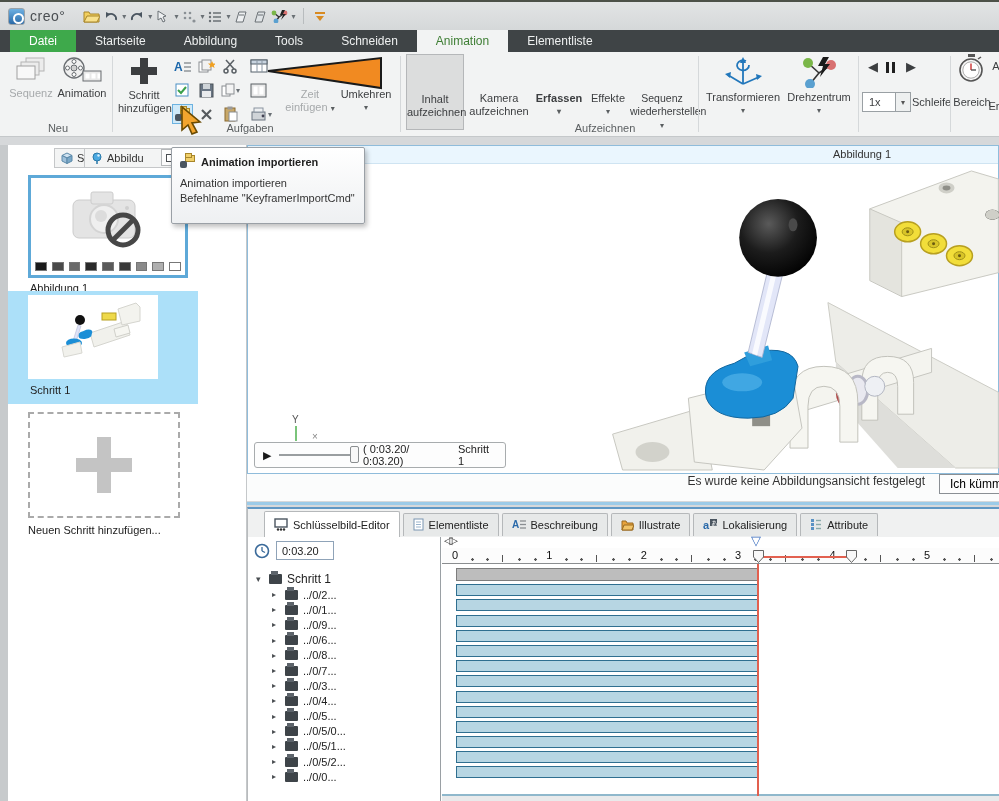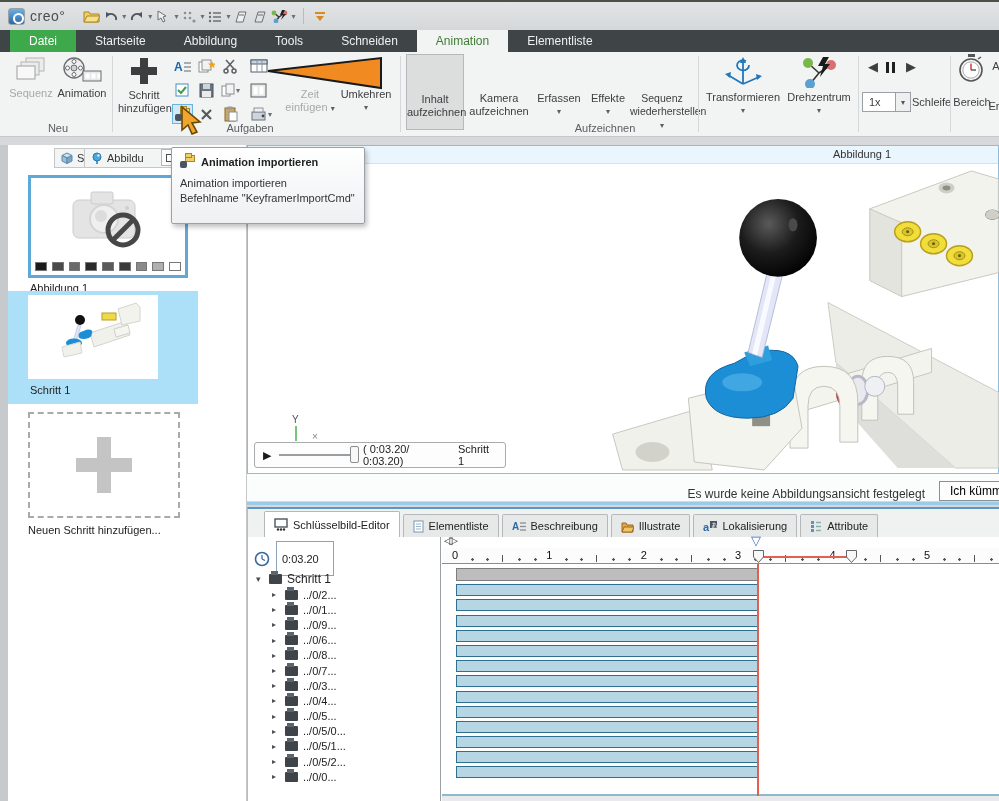--- a/index.html
+++ b/index.html
@@ -119,41 +119,41 @@
   .playbar { position:absolute; left:6px; top:296px; width:252px; height:26px; background:#fdfdfd;
     border:1px solid #a8acae; border-radius:3px; display:flex; align-items:center; gap:8px; padding:0 8px;
     font-size:11px; color:#222; }
   .playbar .ply { font-size:11px; color:#1a1a1a; }
   .sl { position:relative; width:78px; height:2px; background:#9a9ea0; }
   .sl .hd { position:absolute; right:-4px; top:-8px; width:9px; height:17px; background:#f8f8f8;
     border:1px solid #8a8e90; border-radius:2px; }
 
   
   .statusbar { position:absolute; left:247px; top:474px; width:752px; height:27px; background:#fbfcfc;
-    display:flex; align-items:flex-end; justify-content:flex-end; gap:14px; font-size:12px; color:#333;
+    display:flex; align-items:flex-start; justify-content:flex-end; gap:14px; font-size:12px; color:#333;
     overflow:hidden; }
   .sbtn { border:1px solid #8a8f94; background:#fdfdfd; padding:2px 10px; font-size:12px; white-space:nowrap; }
   .sbtn.cut { margin-right:-14px; min-width:72px; }
   .bluebar { position:absolute; left:247px; top:502px; width:752px; height:3px; background:#9ccbe8; }
 
   
   .bpanel { position:absolute; left:247px; top:507px; width:752px; bottom:0; background:#f0f1f1;
     border-top:2px solid #5f97c4; border-left:1px solid #b8bbbd; }
-  .btabs { position:absolute; left:2px; top:2px; right:0; height:26px; display:flex; align-items:flex-end;padding-left:14px; }
+  .btabs { position:absolute; left:2px; top:2px; right:0; height:26px; display:flex; align-items:center;padding-left:14px; }
   .btab { display:flex; align-items:center; gap:5px; padding:0 9px; height:23px; font-size:11px; color:#222;
     background:#e7e9e9; border:1px solid #b5b8ba; border-bottom:none; margin-right:3px;
     border-radius:2px 2px 0 0; white-space:nowrap; }
   .btab.active { background:#fff; height:26px; }
   .btab svg { flex:none; }
   .bcontent { position:absolute; left:0; top:28px; right:0; bottom:0; background:#fff; }
 
   .treecol { position:absolute; left:0; top:0; width:193px; height:100%; border-right:1px solid #9aa0a4;
     background:#fff; }
   .timerow { position:absolute; left:6px; top:4px; display:flex; align-items:center; gap:6px; }
-  .tfield { width:58px; height:35px; border:1px solid #8fa3b8; font-size:11px; padding:3px 5px;
+  .tfield { width:58px; height:19px; border:1px solid #8fa3b8; font-size:11px; padding:3px 5px;
     background:#fff; color:#222; }
   .tree { position:absolute; left:0; top:33px; right:0; }
   .trow { display:flex; align-items:center; height:15.2px; font-size:11px; color:#222; margin-left:24px; }
   .trow.root { height:17px; font-size:12px; margin-left:8px; }
   .exp { width:13px; font-size:8px; color:#4a4e52; flex:none; }
   .trow.root .exp { font-size:9px; }
   .sicon { width:13px; height:10px; margin-right:5px; position:relative; background:#3e4449;
     border-radius:1px; flex:none; }
   .sicon::before { content:""; position:absolute; left:2px; top:-3px; width:7px; height:4px; background:#5d646b; }
 
@@ -440,21 +440,21 @@
     <div class="pressedbtn" style="left:406px;top:2px;width:58px;height:76px;">
       <div class="rbtn" style="left:0;right:0;top:38px;">
         <div>Inhalt</div>
         <div>aufzeichnen</div>
       </div>
     </div>
     <div class="rbtn" style="left:468px;top:40px;width:62px;">
       <div>Kamera</div>
       <div>aufzeichnen</div>
     </div>
-    <div class="rbtn" style="left:534px;top:40px;width:50px;">
+    <div class="rbtn" style="left:534px;top:40px;width:50px;font-weight:bold;">
       <div>Erfassen</div>
       <div class="arrow-dn">▾</div>
     </div>
     <div class="rbtn" style="left:586px;top:40px;width:44px;">
       <div>Effekte</div>
       <div class="arrow-dn">▾</div>
     </div>
     <div class="rbtn" style="left:630px;top:40px;width:64px;font-size:10.5px;">
       <div>Sequenz</div>
       <div><span>wiederherstellen</span> <span class="arrow-dn">▾</span></div>

